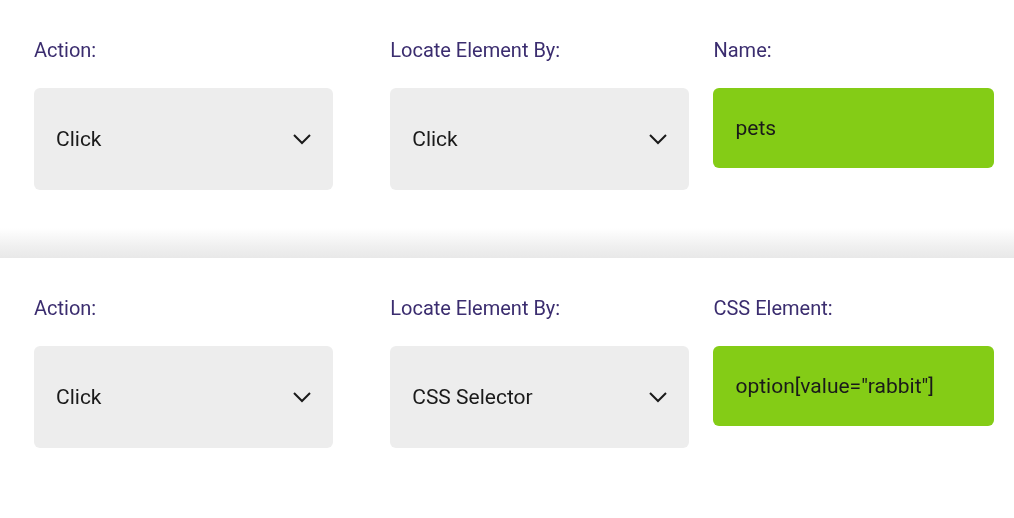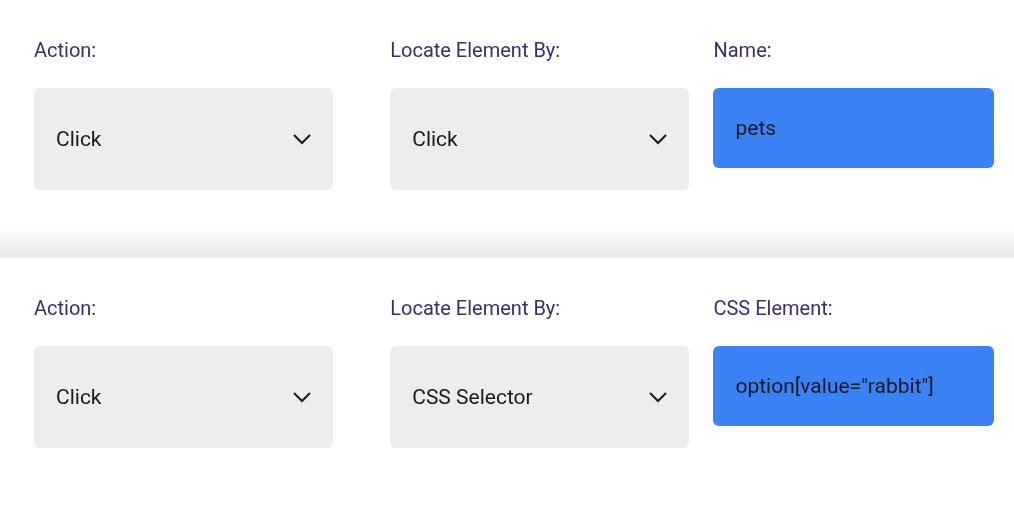--- a/index.html
+++ b/index.html
@@ -63,21 +63,21 @@
       right: 22px;
       top: 50%;
       transform: translateY(-50%);
     }
     .chevron svg {
       width: 18px;
       height: 12px;
       display: block;
     }
     .text-input {
-      background: #3b82f6;
+      background: #84cc16;
       border: none;
       border-radius: 6px;
       height: 80px;
       padding: 0 22px;
       color: #1a1a1a;
       font-size: 21px;
       font-family: inherit;
       outline: none;
       width: 100%;
     }

